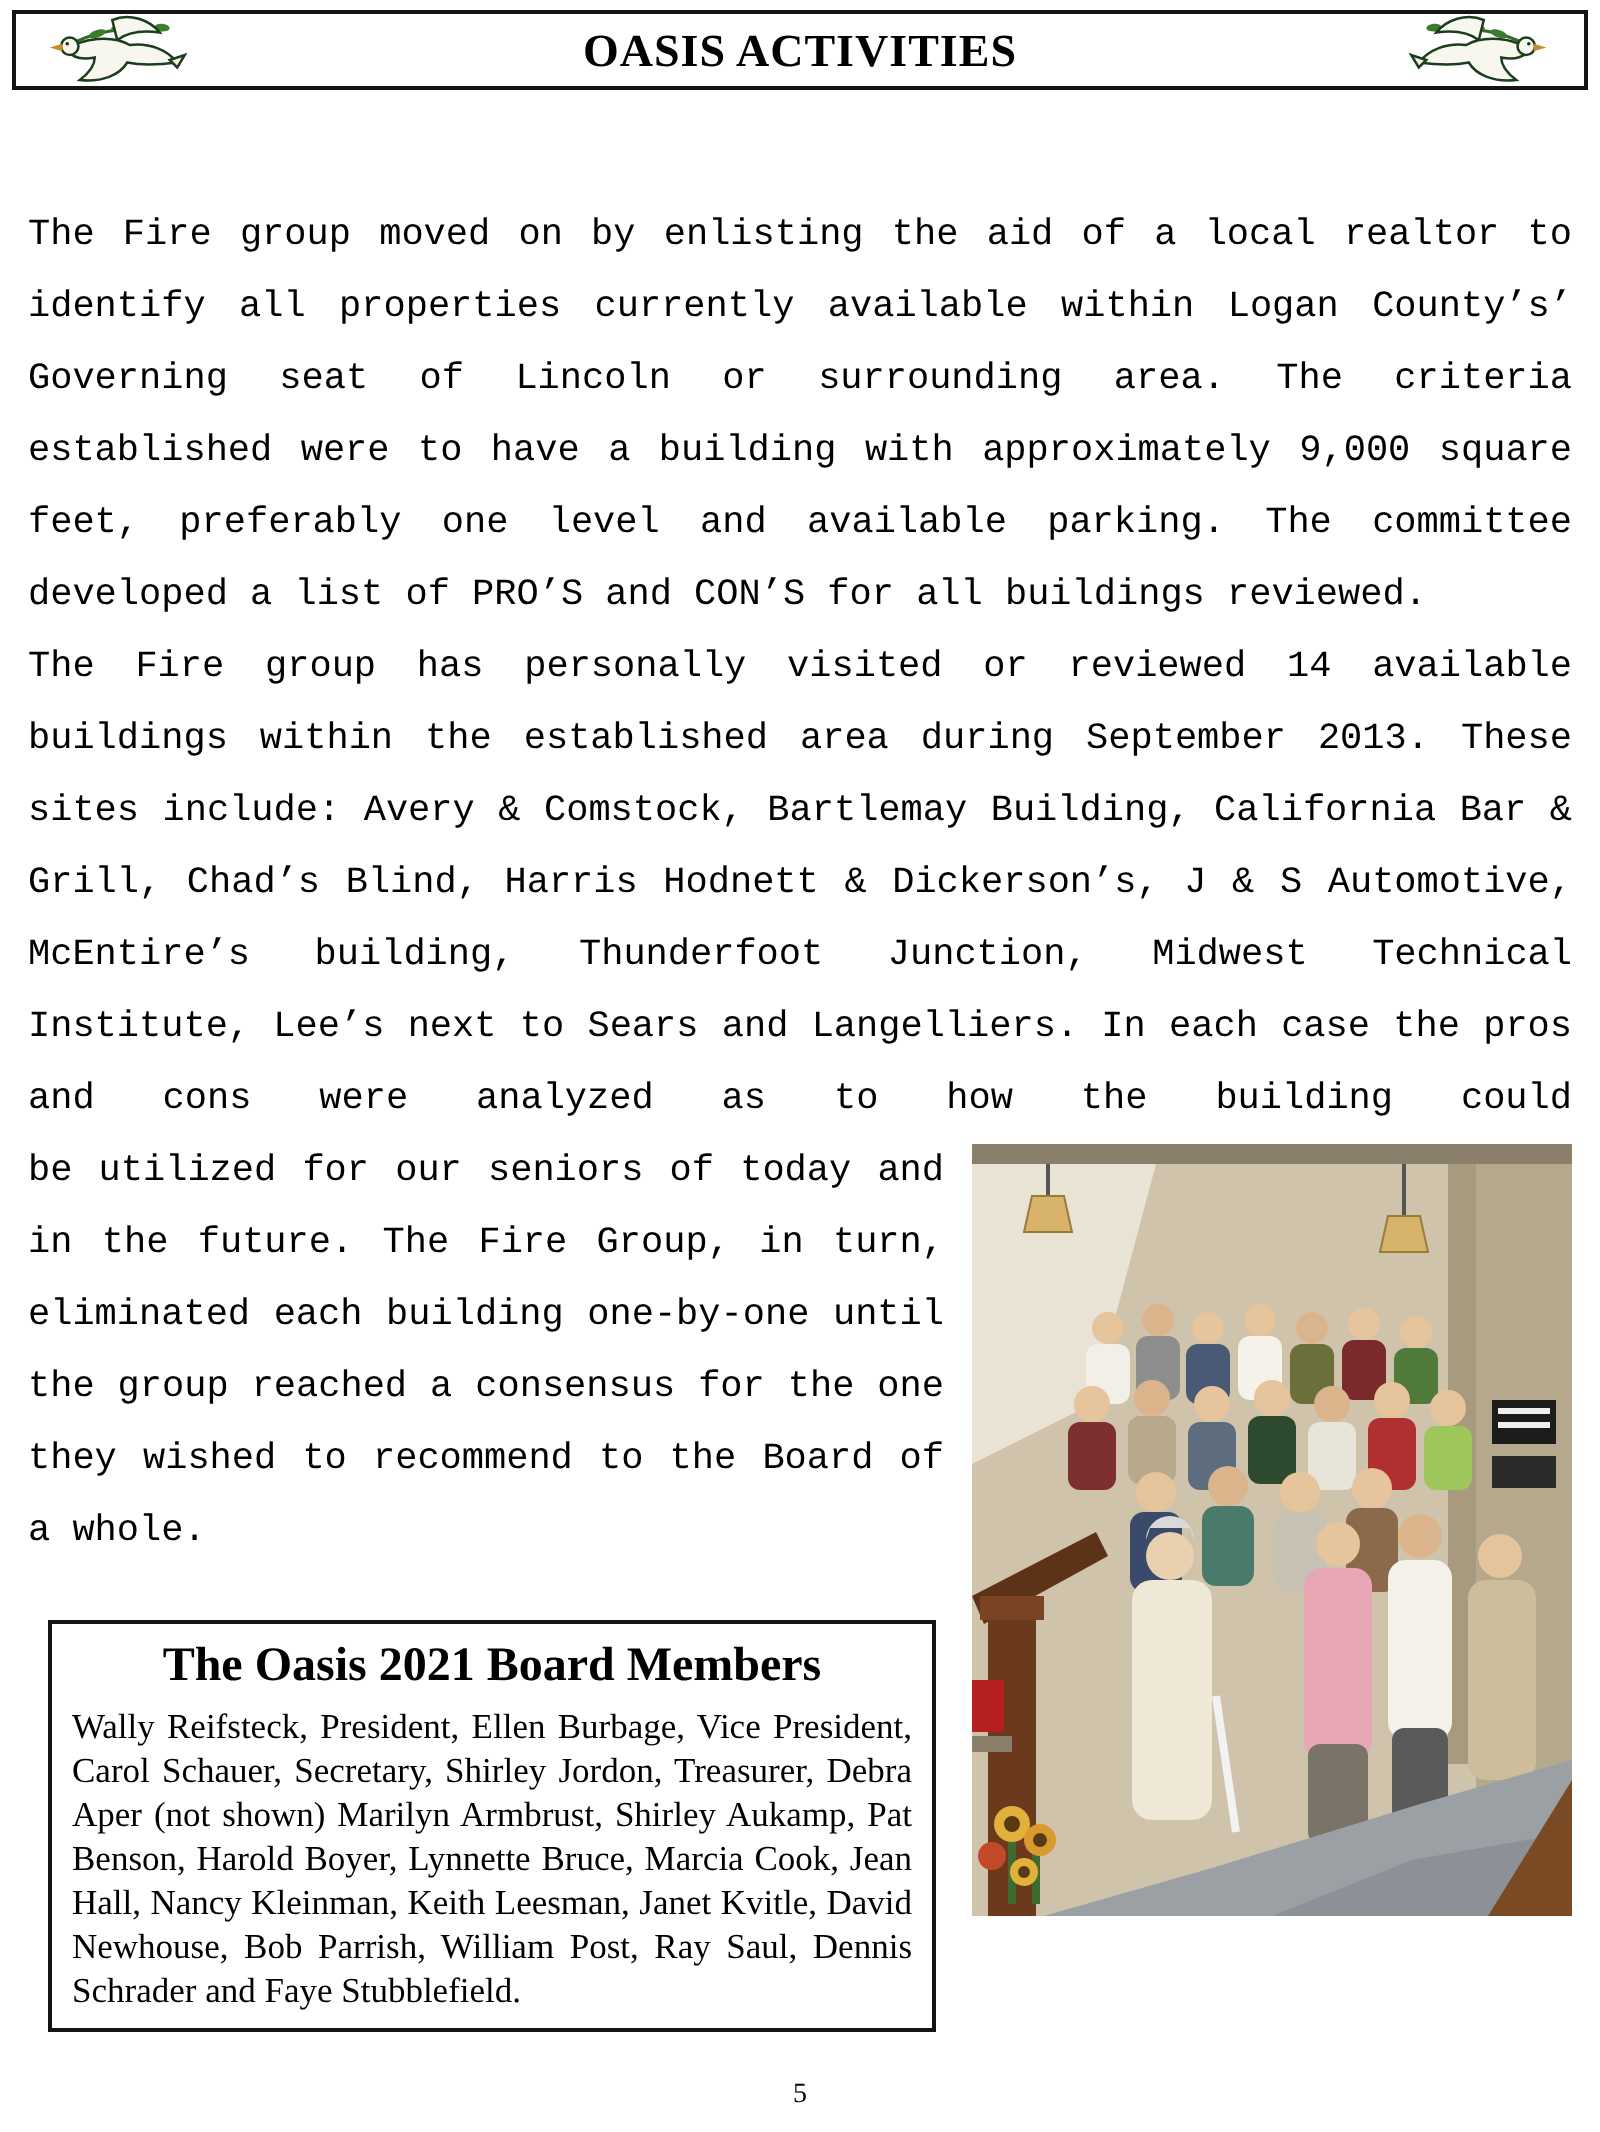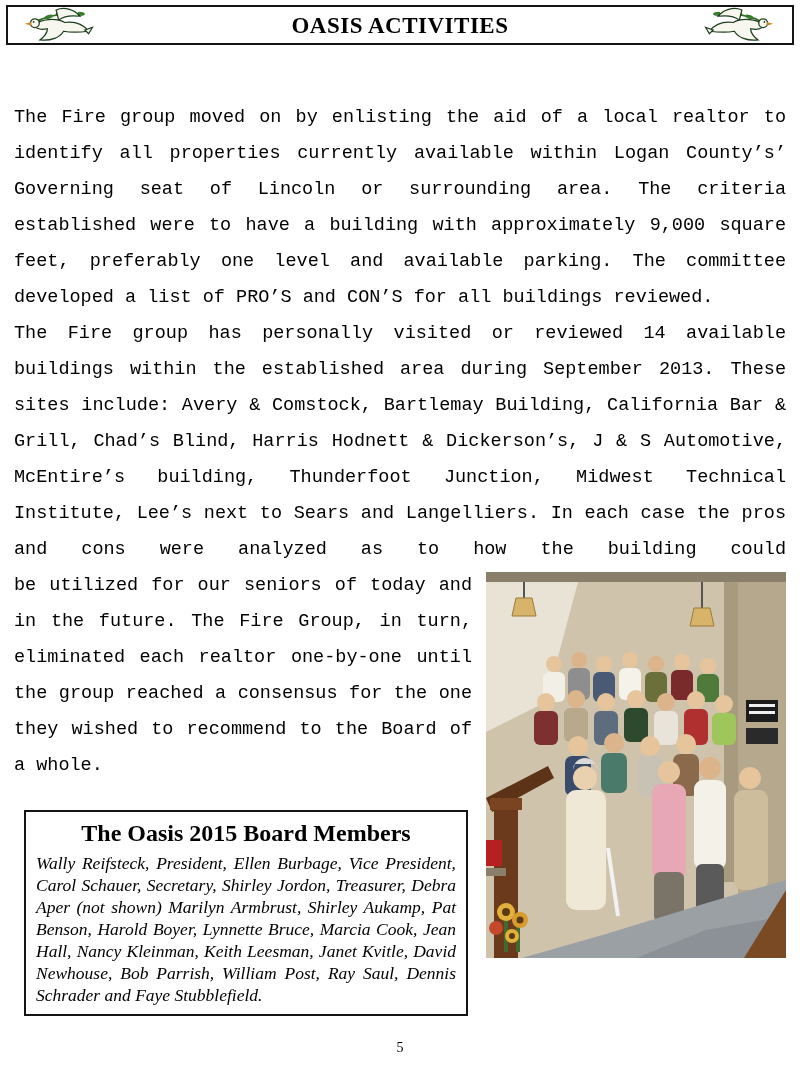--- a/index.html
+++ b/index.html
@@ -43,21 +43,21 @@
   .board-box{
     width:420px;border:2px solid #141414;
     margin:26px 0 0 10px;padding:4px 10px 8px 10px;
     background:#fff;
   }
   .board-title{
     font-size:24px;font-weight:bold;text-align:center;
     margin:2px 0 4px 0;line-height:1.25;
   }
   .board-text{
-    font-size:17.5px;line-height:22px;text-align:justify;margin:0;font-style:italic;
+    font-size:17.5px;line-height:22px;text-align:justify;margin:0;
   }
   .clear{clear:both;}
   
   .page-number{
     position:absolute;bottom:10px;left:0;right:0;
     text-align:center;font-size:14px;
   }
 </style>
 </head>
 <body>
@@ -213,24 +213,24 @@
             <circle cx="20" cy="340" r="4" fill="#5a3a14"></circle>
           <circle cx="34" cy="348" r="8" fill="#d99a2e"></circle>
             <circle cx="34" cy="348" r="3.5" fill="#5a3a14"></circle>
           <circle cx="10" cy="356" r="7" fill="#c24a2a"></circle>
           <circle cx="26" cy="364" r="7" fill="#e2b13c"></circle>
             <circle cx="26" cy="364" r="3" fill="#5a3a14"></circle>
         </g>
       </svg>
     </div>
 
-    <p class="body-text">be utilized for our seniors of today and in the future.  The Fire Group, in turn, eliminated each realtor one-by-one until the group reached a consensus for the one they wished to recommend to the Board of a whole.</p>
+    <p class="body-text">be utilized for our seniors of today and in the future.  The Fire Group, in turn, eliminated each building one-by-one until the group reached a consensus for the one they wished to recommend to the Board of a whole.</p>
 
     <section class="board-box">
-      <h2 class="board-title">The Oasis 2015 Board Members</h2>
+      <h2 class="board-title">The Oasis 2021 Board Members</h2>
       <p class="board-text">Wally Reifsteck, President, Ellen Burbage, Vice President, Carol Schauer, Secretary, Shirley Jordon, Treasurer, Debra Aper (not shown) Marilyn Armbrust, Shirley Aukamp, Pat Benson, Harold Boyer, Lynnette Bruce, Marcia Cook, Jean Hall, Nancy Kleinman, Keith Leesman, Janet Kvitle, David Newhouse, Bob Parrish, William Post, Ray Saul, Dennis Schrader and Faye Stubblefield.</p>
     </section>
 
     <div class="clear"></div>
   </div>
 
 </main>
 
 <footer class="page-number">5</footer>
 

